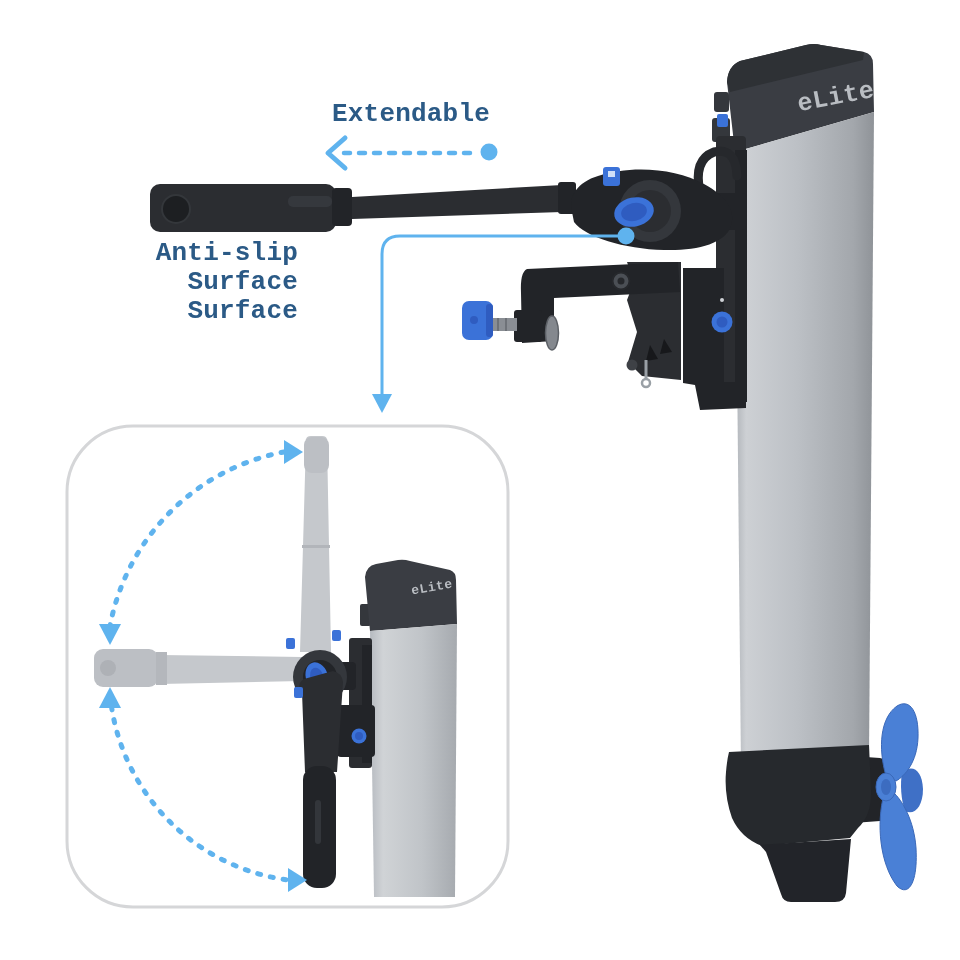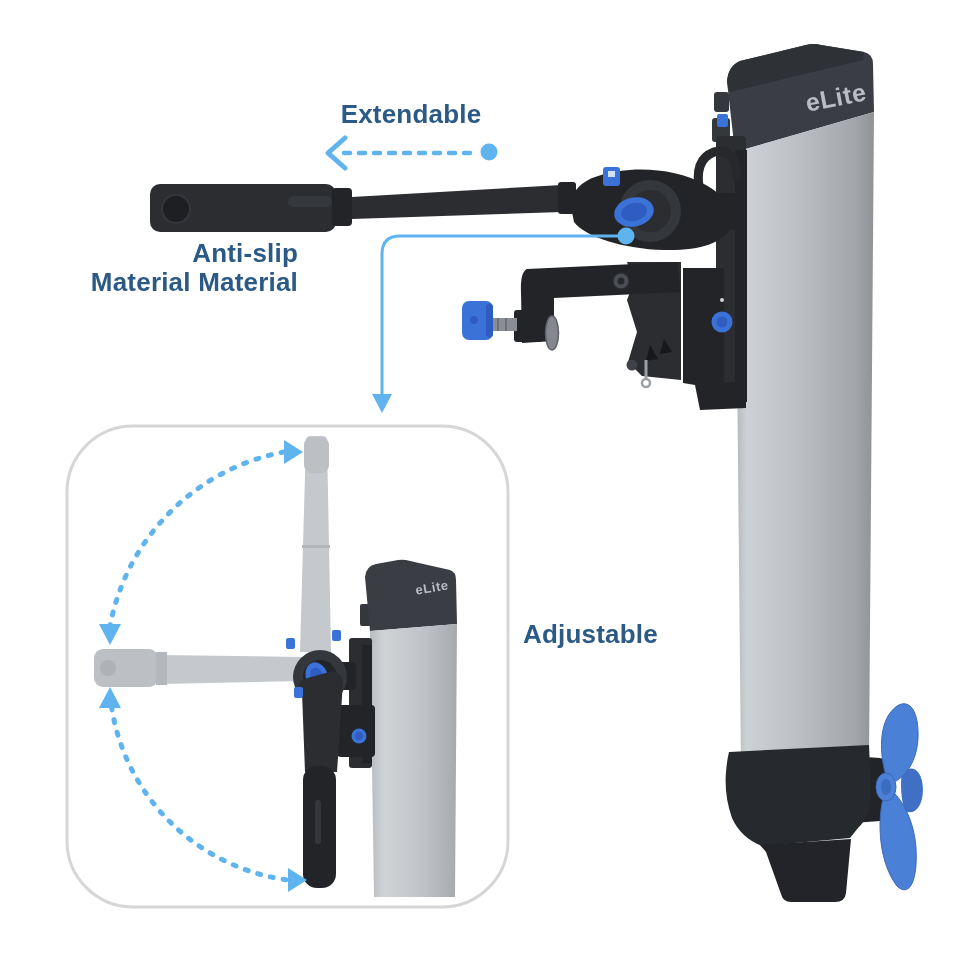--- a/index.html
+++ b/index.html
@@ -1,17 +1,17 @@
 <!DOCTYPE html>
 <html style="--label-navy: #2b5a86; --arrow-blue: #5fb3ee; --accent-blue: #3b72d8; --propeller-blue: #4a80d6; --metal-silver: #bfc3c8; --charcoal: #2b2d31; --ghost-gray: #c5c8cc; --inset-border: #d5d6d8; --background: #ffffff;"><head>
 <meta charset="utf-8">
 <style>
   html,body{margin:0;padding:0;background:#fff;}
   .stage{position:relative;width:960px;height:960px;overflow:hidden;
-         font-family:Liberation Sans, sans-serif;background:var(--background,#fff);}
+         font-family:Liberation Mono, monospace;background:var(--background,#fff);}
   .stage svg{position:absolute;left:0;top:0;}
 
   
   .st-dark1{fill:#2b2d31}
   .st-dark2{fill:#222428}
   .st-dark3{fill:#34373c}
   .st-cap{fill:#3a3d43}
   .st-ghost{fill:#c5c8cc}
   .st-ghost2{fill:#bcbfc4}
   .st-acc{fill:var(--accent-blue,#3b72d8)}
@@ -214,23 +214,22 @@
       <circle class="st-arrF" cx="626" cy="236" r="8.5"></circle>
     </g>
   </svg>
 
   <div class="label label-extendable">
     <span>Extendable</span>
   </div>
 
   <div class="label label-antislip">
     <span>Anti-slip</span>
-    <span>Material Material</span>
+    <span>Surface Surface</span>
   </div>
 
   <div class="label label-angle">
-    <span>Adjustable</span>
   </div>
 
   <div class="logo logo-main">eLite</div>
   <div class="logo logo-inset">eLite</div>
 
 </div>
 
 </body></html>

